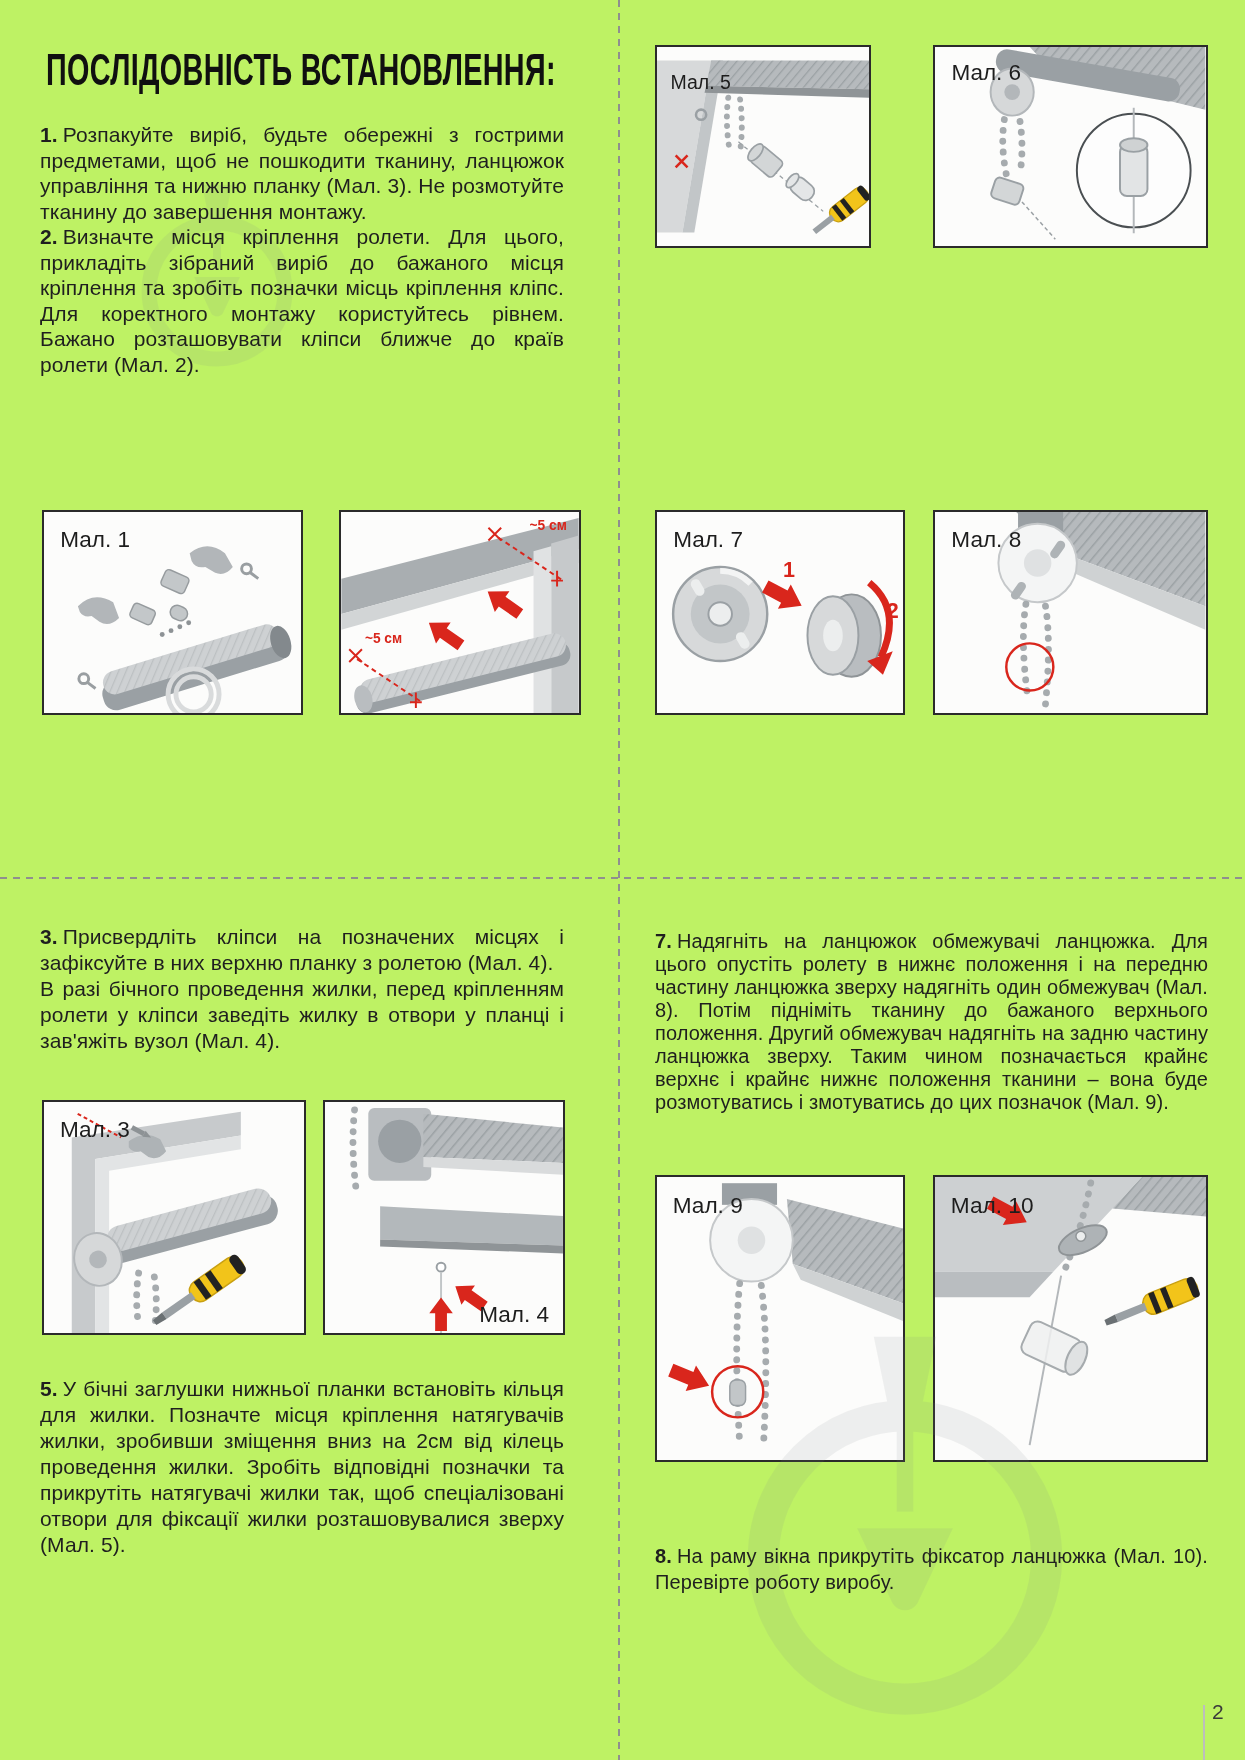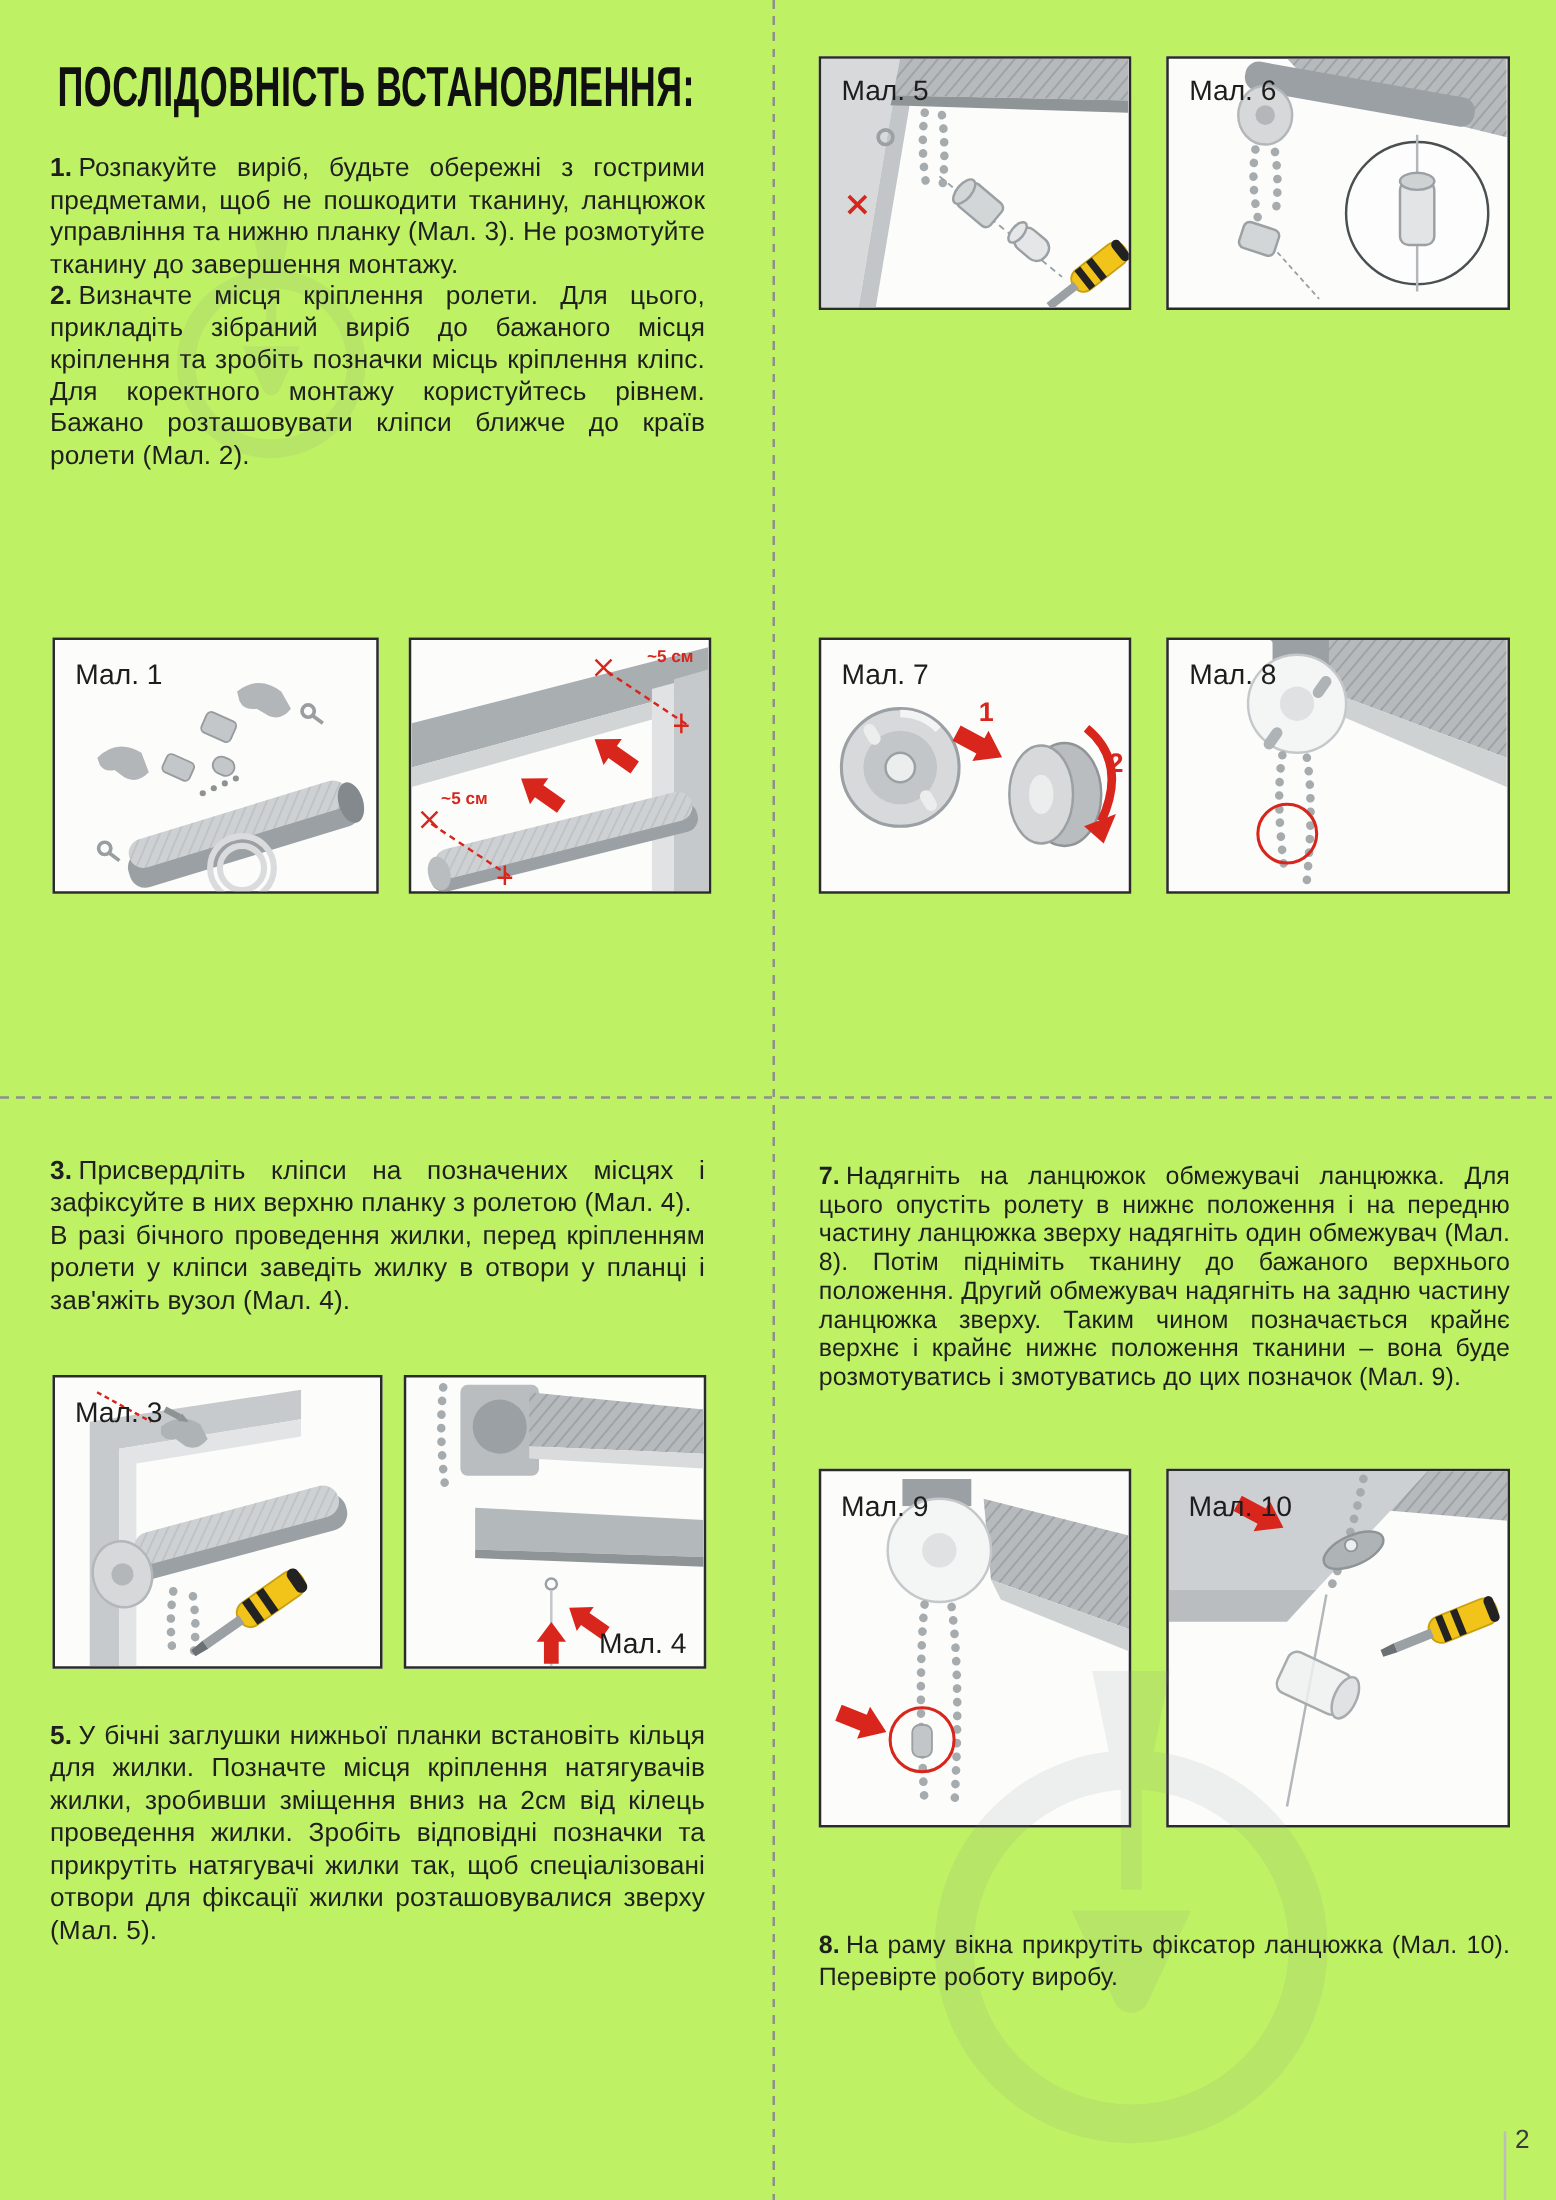--- a/index.html
+++ b/index.html
@@ -121,21 +121,21 @@
         <path d="M210,62 l8,6 M44,174 l8,6" stroke="#999ea1" stroke-width="3"></path>
         <g fill="none" stroke="#d9dbdc" stroke-width="5">
           <circle cx="152" cy="186" r="26"></circle>
             <circle cx="152" cy="186" r="18"></circle>
         </g>
       </g>
       <text class="figlab" x="16" y="36">Мал. 1</text>
     </svg>
   </figure>
 
-  <figure class="figbox" style="left:327px;top:510px;width:242px;height:205px">
+  <figure class="figbox" style="left:339px;top:510px;width:242px;height:205px">
     <svg viewBox="0 0 242 205">
       <g>
         <polygon points="0,68 242,6 242,38 0,104" fill="#a9aeb1"></polygon>
         <polygon points="0,104 242,38 242,52 0,120" fill="#d2d5d6"></polygon>
         <polygon points="214,32 242,24 242,205 214,205" fill="#c6c9cb"></polygon>
         <polygon points="196,40 214,35 214,205 196,205" fill="#e0e2e3"></polygon>
         <g transform="rotate(-14 120 160)">
           <rect x="10" y="158" width="224" height="24" rx="11" fill="#9aa0a4"></rect>
           <rect x="16" y="148" width="216" height="24" rx="12" fill="url(#patFabLight)"></rect>
           <ellipse cx="18" cy="166" rx="9" ry="14" fill="#b9bdc0"></ellipse>
@@ -214,21 +214,21 @@
             </g>
           <g transform="translate(118,233) rotate(-90)">
               <polygon points="0,-6 18,-6 18,-12 34,0 18,12 18,6 0,6"></polygon>
             </g>
         </g>
       </g>
       <text class="figlab" x="228" y="224" text-anchor="end">Мал. 4</text>
     </svg>
   </figure>
 
-  <figure class="figbox" style="left:655px;top:45px;width:250px;height:203px">
+  <figure class="figbox" style="left:655px;top:45px;width:216px;height:203px">
     <svg viewBox="0 0 250 203">
       <g>
         <polygon points="0,0 64,0 30,203 0,203" fill="#d7d9da"></polygon>
         <polygon points="64,0 78,0 44,203 30,203" fill="#c2c6c8"></polygon>
         <polygon points="64,0 250,0 250,34 58,30" fill="url(#patFab)"></polygon>
         <polygon points="58,30 250,34 250,44 56,38" fill="#8f9497"></polygon>
         <circle cx="52" cy="64" r="6" fill="none" stroke="#9aa0a4" stroke-width="3"></circle>
         <path d="M22,112 l14,14 M36,112 l-14,14" stroke="#d9261c" stroke-width="3"></path>
         <path class="chain" d="M84,44 q-4,30 2,64"></path>
         <path class="chain" d="M98,46 q4,30 0,62"></path>

